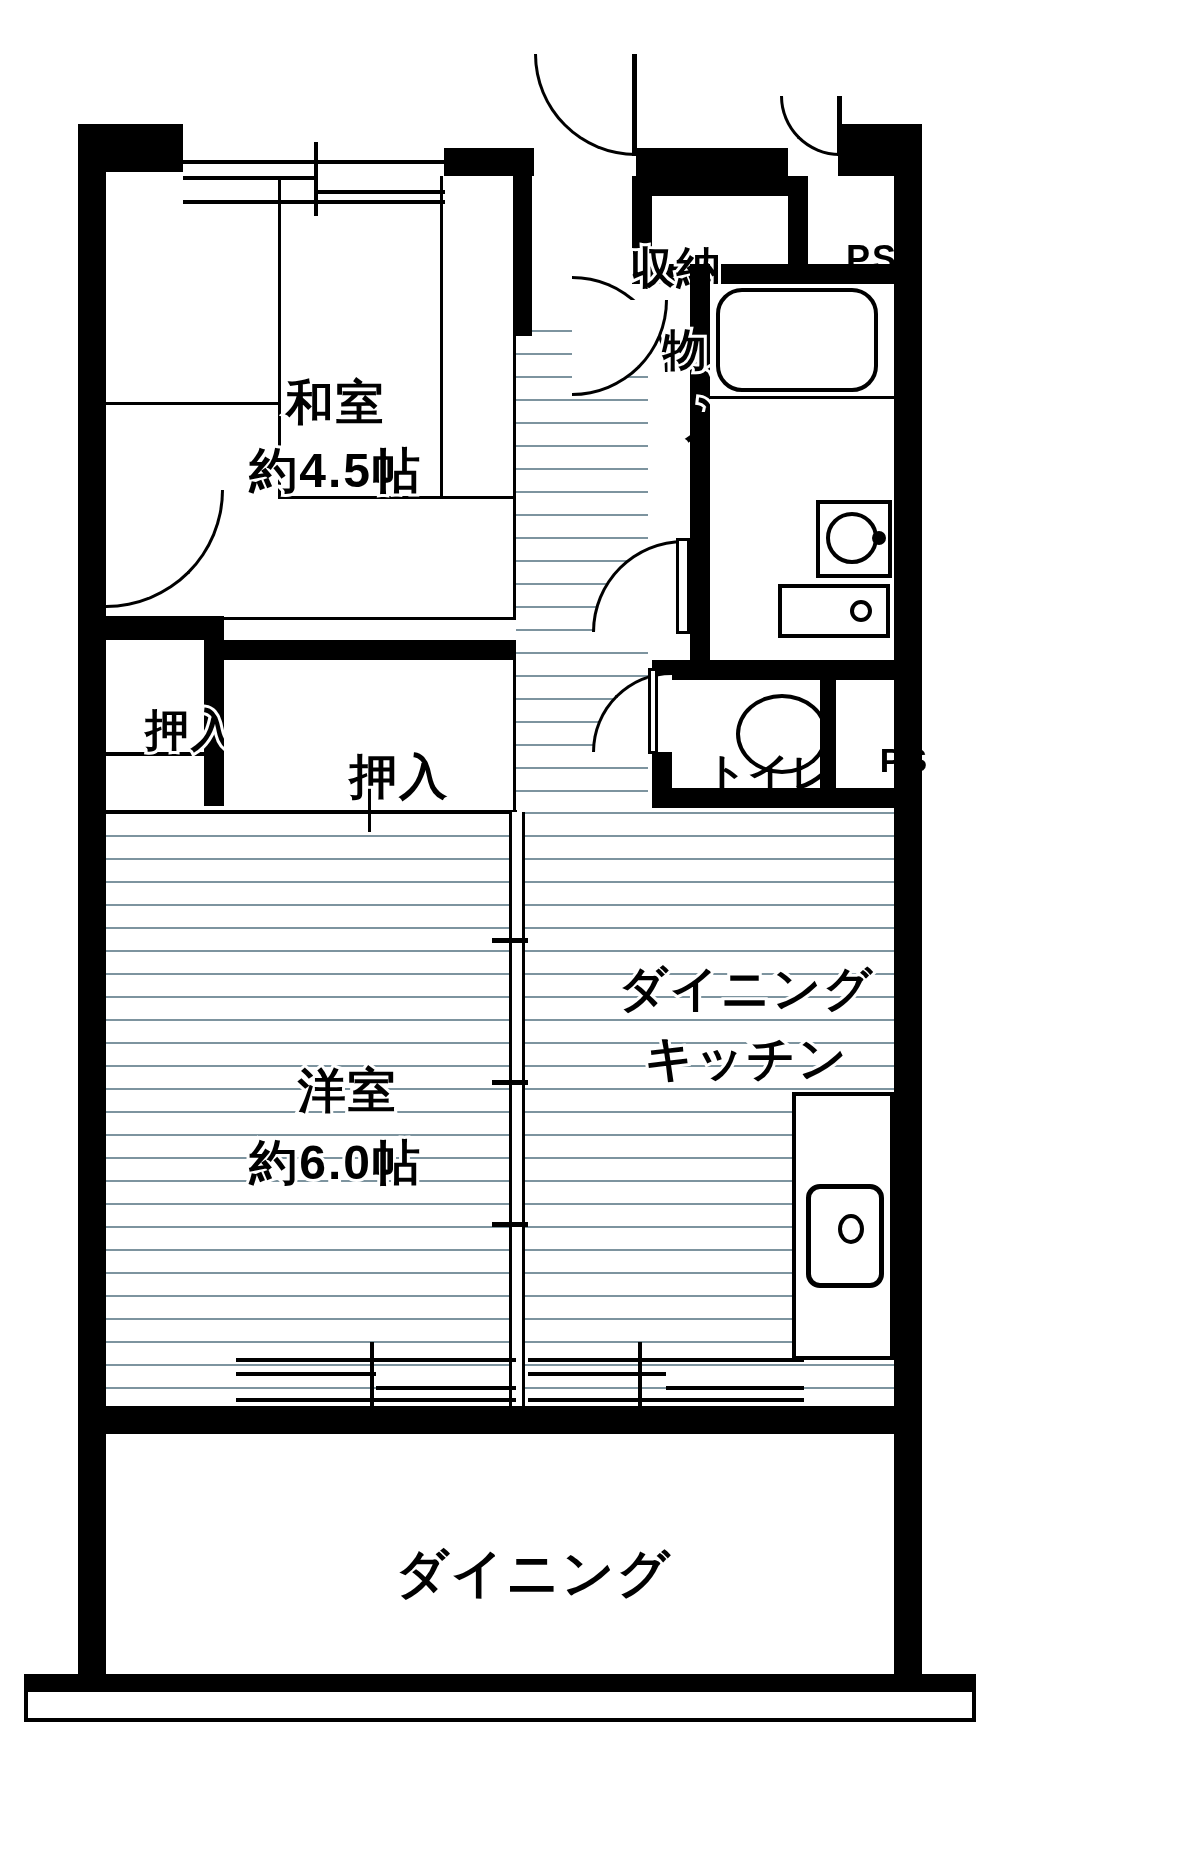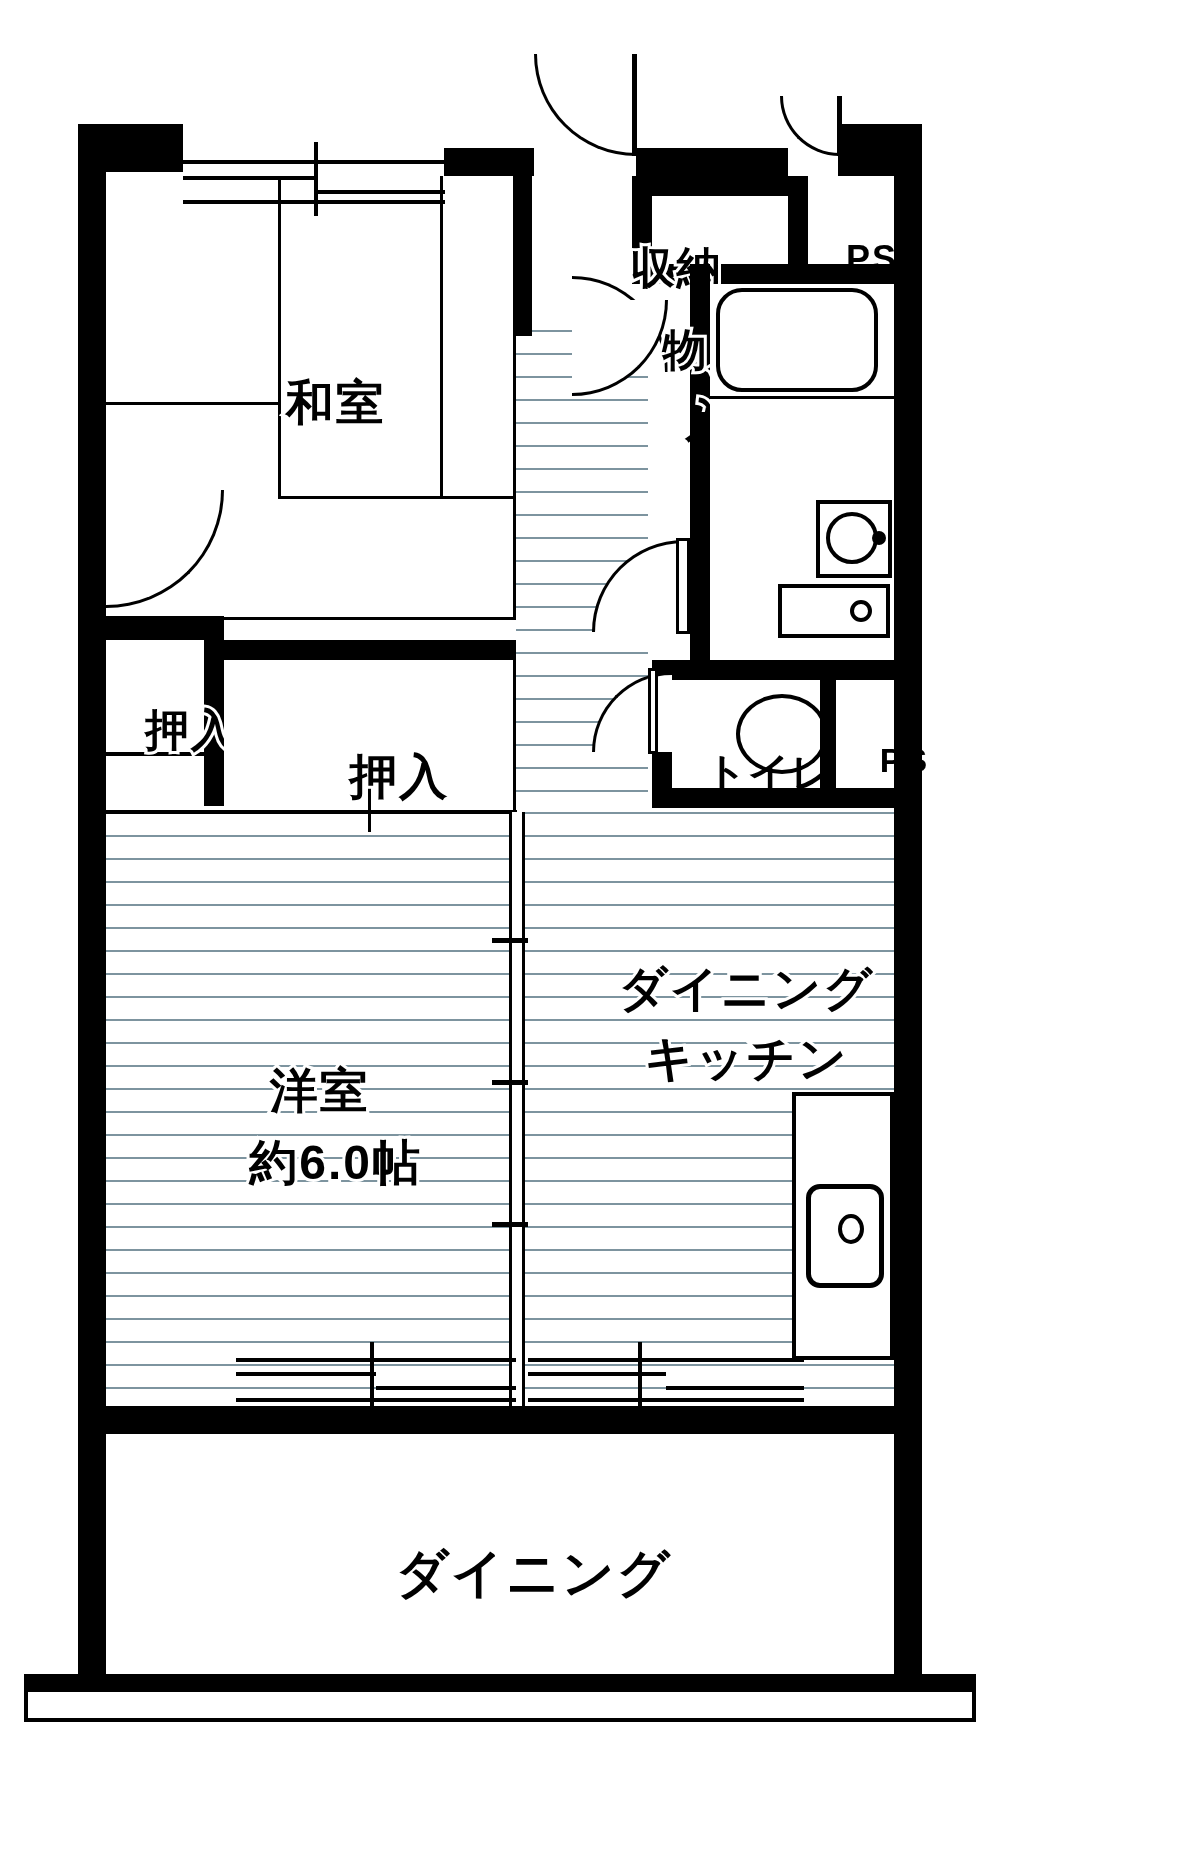--- a/index.html
+++ b/index.html
@@ -87,20 +87,23 @@
   <div class="thin" style="left:278px;top:176px;width:3px;height:320px;"></div>
   <div class="thin" style="left:440px;top:176px;width:3px;height:320px;"></div>
   <div class="thin" style="left:106px;top:402px;width:172px;height:3px;"></div>
   <div class="thin" style="left:278px;top:496px;width:238px;height:3px;"></div>
   <div class="thin" style="left:513px;top:176px;width:3px;height:444px;"></div>
   <div class="thin" style="left:106px;top:617px;width:410px;height:3px;"></div>
 
   <div class="lbl" style="left:160px;top:318px;width:290px;font-size:48px;">
     <span>和室</span>
   </div>
+  <div class="lbl" style="left:140px;top:386px;width:330px;font-size:48px;">
+    <span>約4.5帖</span>
+  </div>
 
   <div class="slider" style="left:183px;top:160px;width:262px;height:44px;">
     <div class="bar" style="top:0px;"></div>
     <div class="bar" style="top:16px;left:0;right:50%;"></div>
     <div class="bar" style="top:30px;left:50%;right:0;"></div>
     <div class="bar" style="top:40px;"></div>
     <div class="tick" style="left:50%;top:-18px;height:74px;"></div>
   </div>
 
   <div class="swing swing-full-bl" style="left:534px;top:54px;width:102px;height:102px;border-top:none;border-right:none;"></div>
@@ -193,21 +196,21 @@
   <div class="thin" style="left:513px;top:640px;width:3px;height:172px;"></div>
   <div class="thin" style="left:368px;top:786px;width:3px;height:46px;"></div>
 
   <div class="lbl" style="left:288px;top:692px;width:160px;font-size:48px;">
     <span>押入</span>
   </div>
 
   <div class="thin" style="left:106px;top:810px;width:410px;height:4px;"></div>
   <div class="thin" style="left:513px;top:810px;width:4px;height:596px;"></div>
 
-  <div class="lbl" style="left:144px;top:1006px;width:290px;font-size:48px;">
+  <div class="lbl" style="left:172px;top:1006px;width:290px;font-size:48px;">
     <span>洋室</span>
   </div>
   <div class="lbl" style="left:140px;top:1078px;width:330px;font-size:48px;">
     <span>約6.0帖</span>
   </div>
 
   <div class="white" style="left:509px;top:812px;width:16px;height:594px;border-left:3px solid #000;border-right:3px solid #000;box-sizing:border-box;"></div>
   <div class="wall" style="left:492px;top:938px;width:36px;height:5px;"></div>
   <div class="wall" style="left:492px;top:1080px;width:36px;height:5px;"></div>
   <div class="wall" style="left:492px;top:1222px;width:36px;height:5px;"></div>

